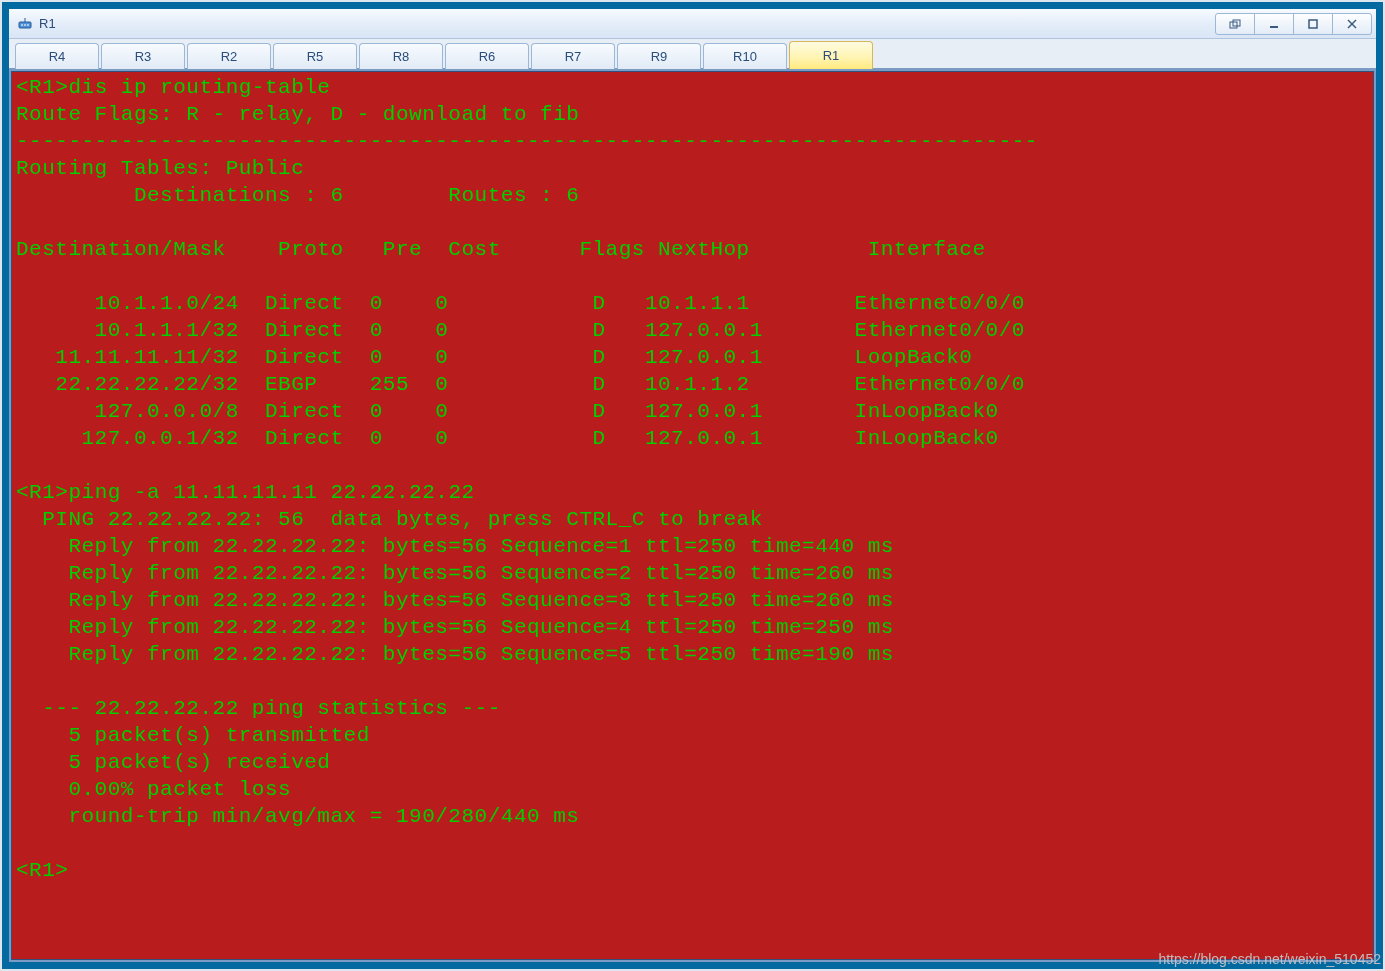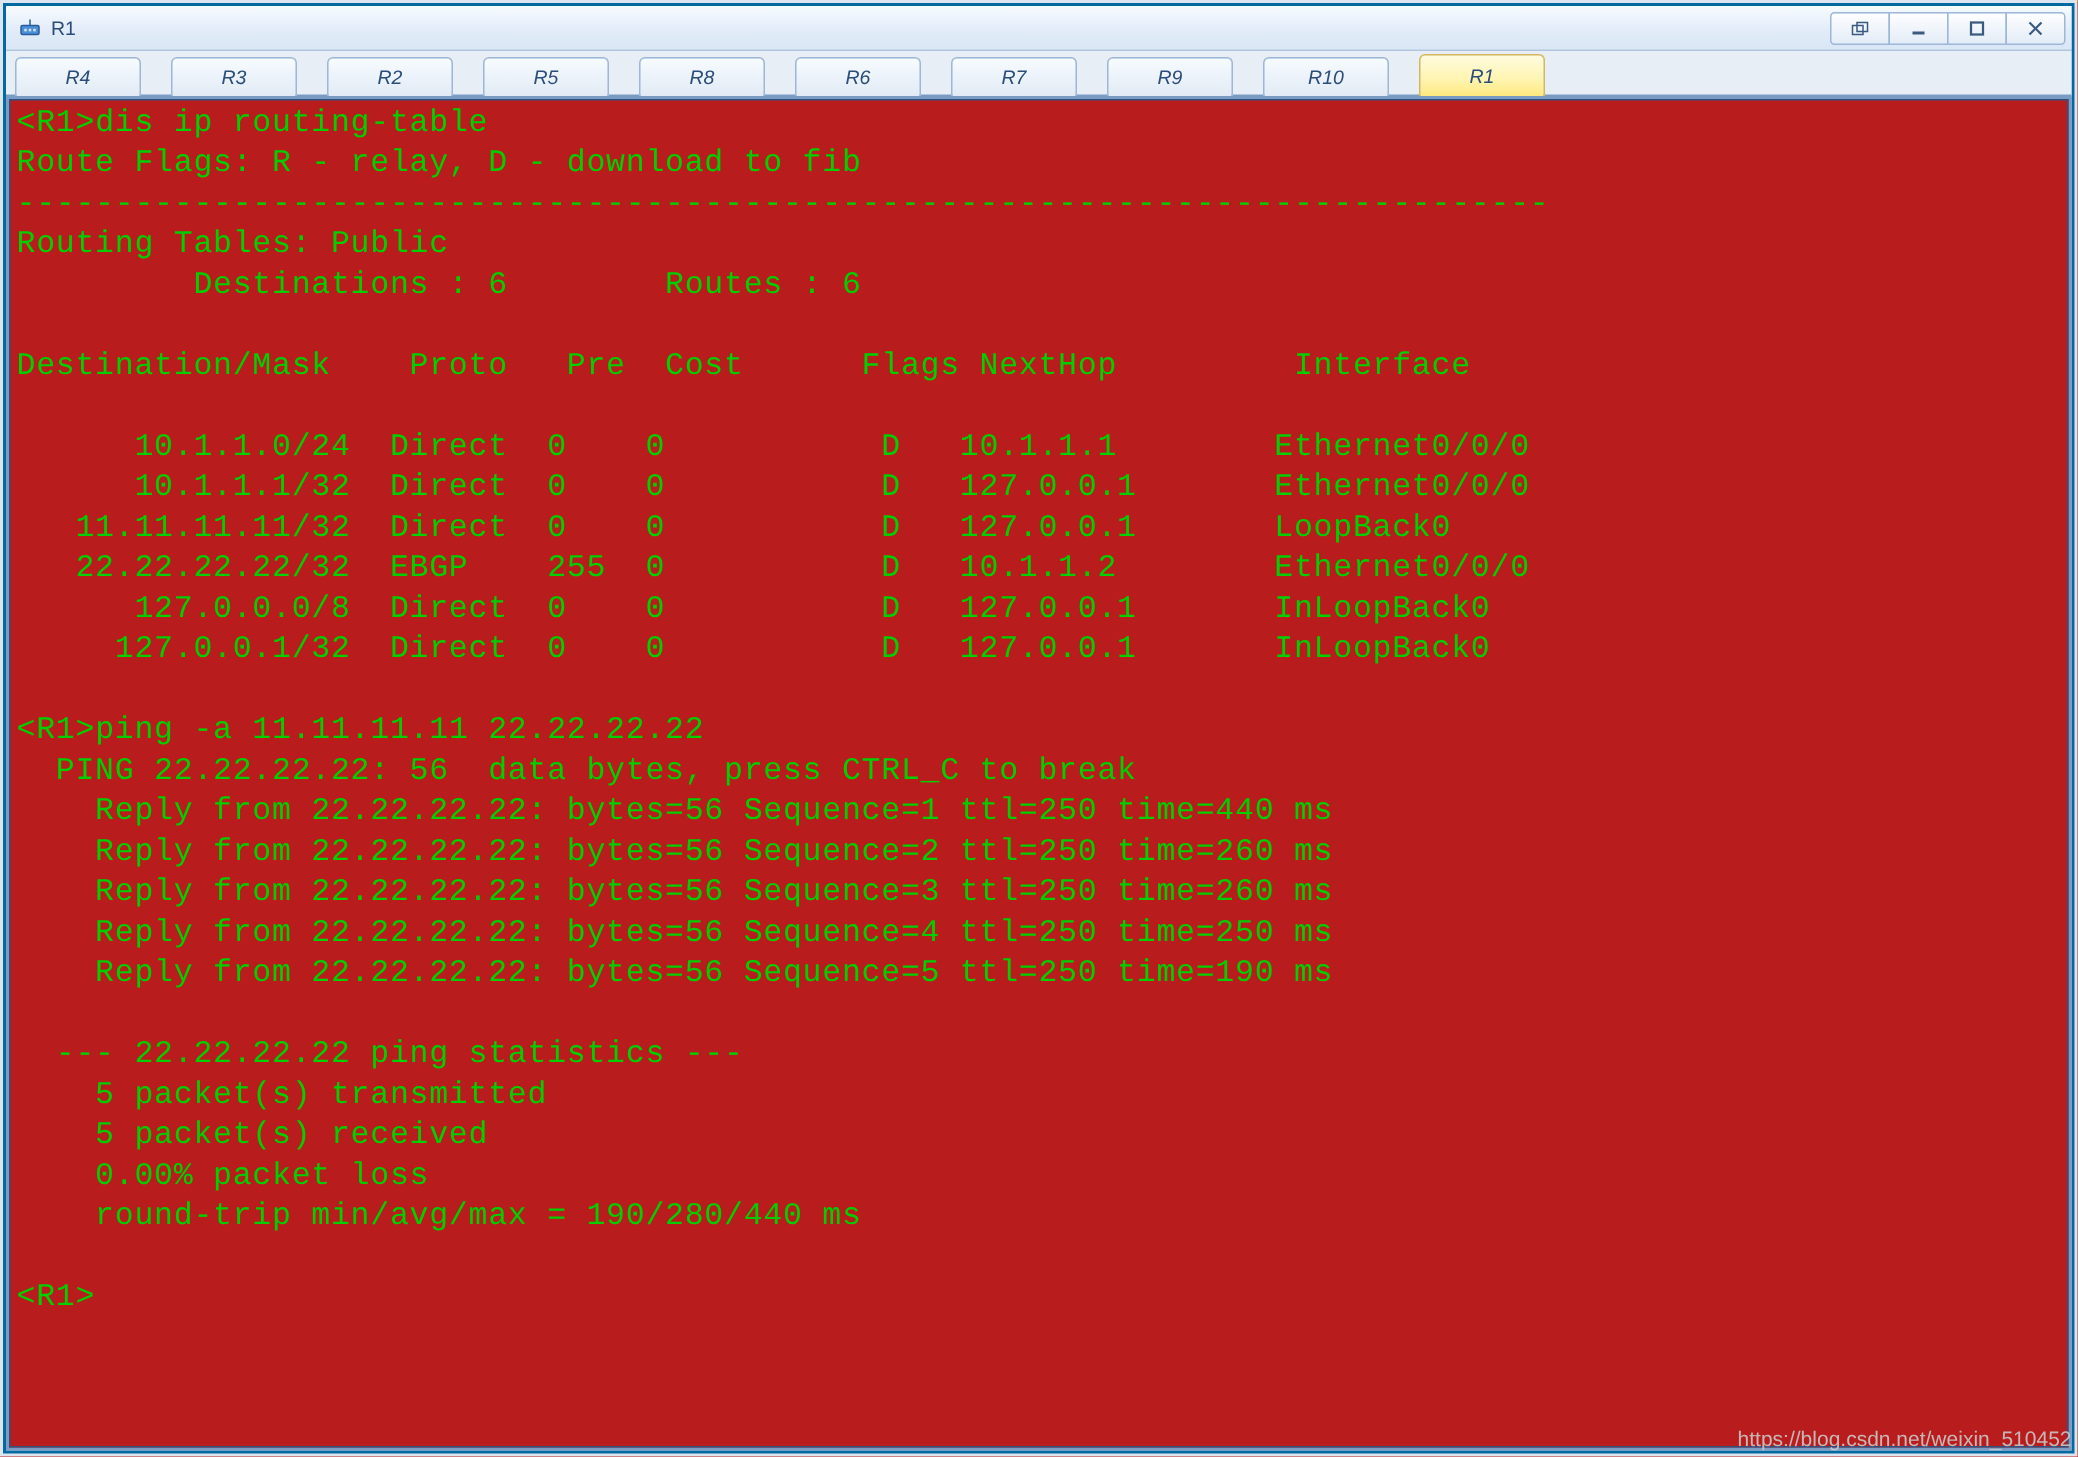--- a/index.html
+++ b/index.html
@@ -7,21 +7,21 @@
     font-family: Tahoma, Arial, sans-serif;
     background: #dde5ee;
     width: 1385px;
     height: 971px;
     overflow: hidden;
     position: relative;
   }
   .window {
     position: absolute;
     top: 2px; left: 2px; right: 2px; bottom: 2px;
-    border: 2px solid #0369a1;
+    border: 7px solid #0369a1;
     background: #e8eef6;
     display: flex;
     flex-direction: column;
   }
   .titlebar {
     height: 30px;
     background: linear-gradient(to bottom, #f7fbff 0%, #e4edf9 50%, #d9e6f5 100%);
     border-bottom: 1px solid #b0c4de;
     display: flex;
     align-items: center;
@@ -60,25 +60,24 @@
     height: 26px;
     min-width: 84px;
     padding: 0 12px;
     border: 1px solid #9db7d6;
     border-bottom: none;
     background: linear-gradient(to bottom, #f7fbff, #e1eaf5);
     display: flex; align-items: center; justify-content: center;
     font-size: 13px; color: #2a4d7a;
     border-top-left-radius: 4px;
     border-top-right-radius: 4px;
-    margin-right: 20px;
+    margin-right: 2px;
     cursor: pointer;
     position: relative;
     top: 1px;
-    font-style: italic;
   }
   .tab.active {
     background: linear-gradient(to bottom, #fffbe0, #fff4b0 60%, #ffe97e);
     border-color: #d6b85a;
     height: 28px;
     z-index: 2;
   }
   .terminal-wrap {
     flex: 1;
     padding: 2px;

